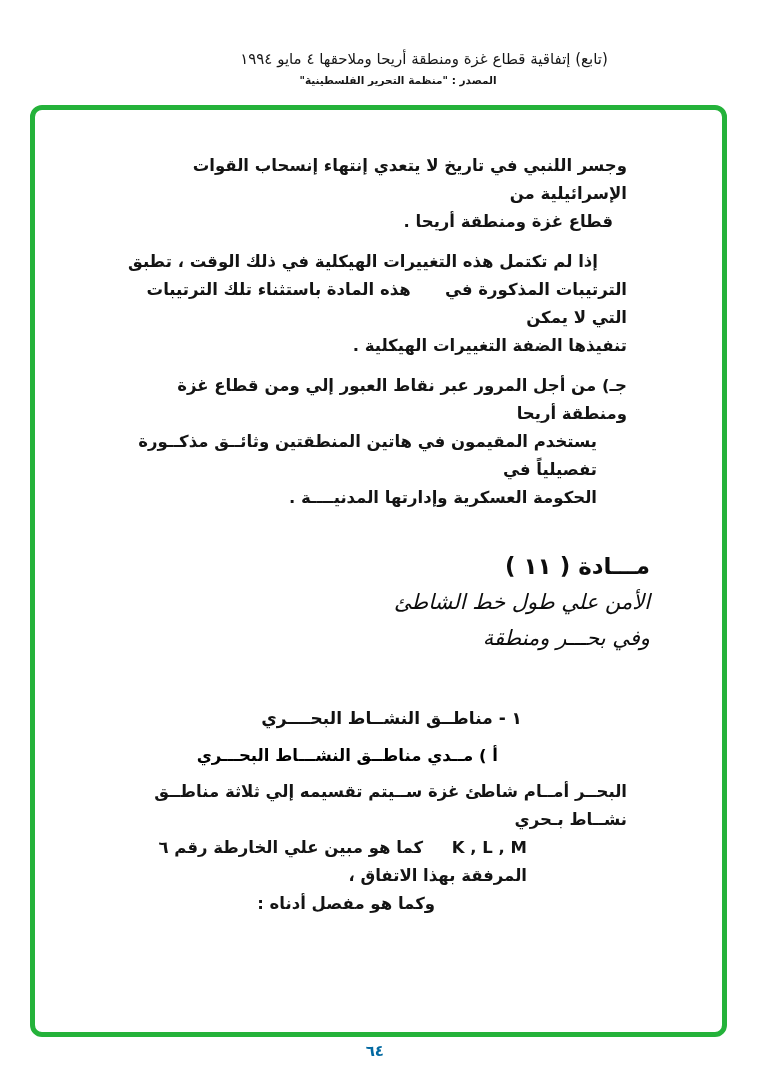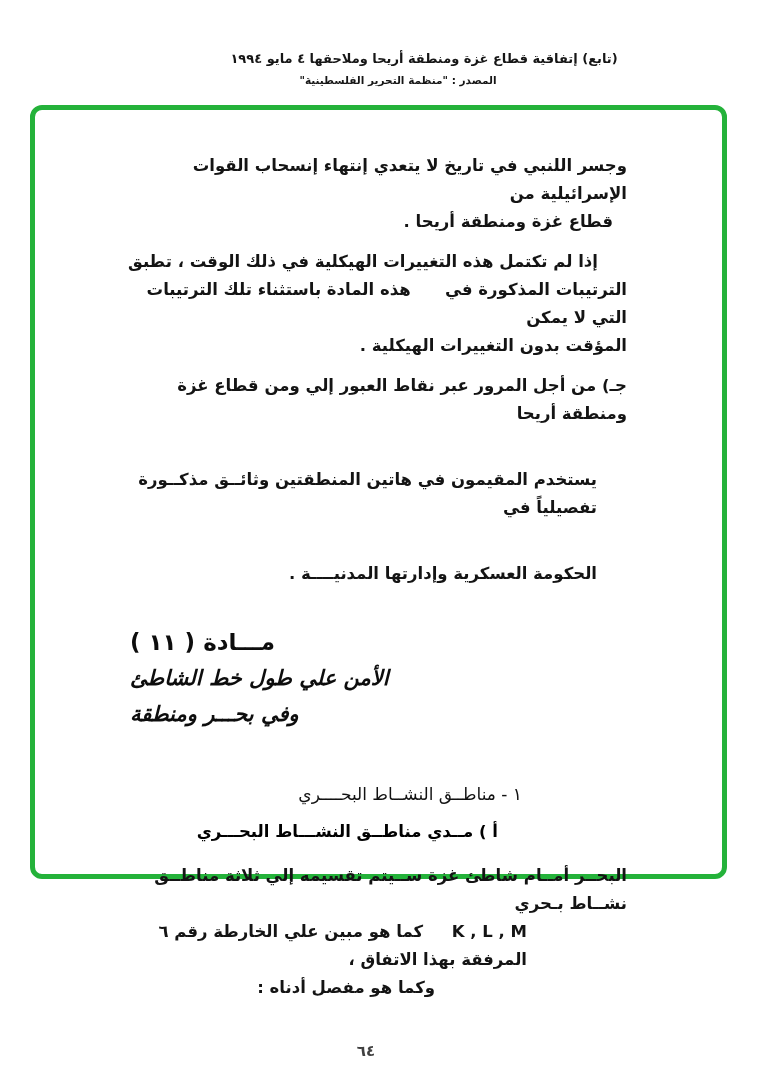--- a/index.html
+++ b/index.html
@@ -18,39 +18,39 @@
   
   .hdr {
     position: absolute;
     left: 124px; top: 48px;
     width: 600px;
     text-align: center;
     color: #161616;
     direction: rtl;
   }
   .hdr-title {
-    font-size: 13px;
-    font-weight: 700;
+    font-size: 15px;
+    font-weight: 400;
     line-height: 22px;
     white-space: nowrap;
   }
   .hdr-source {
     position: relative;
     left: -26px; 
     font-size: 10.5px;
     font-weight: 700;
     line-height: 16px;
     margin-top: 2px;
     white-space: nowrap;
   }
   
   .frame {
     position: absolute;
     left: 30px; top: 105px;
-    width: 697px; height: 774px;
+    width: 697px; height: 932px;
     border: 5px solid #24b23a;
     border-radius: 12px;
     background: #ffffff;
   }
   .content {
     position: absolute;
     inset: 0;
     padding: 42px 95px 0 72px; 
     direction: rtl;
     text-align: right;
@@ -59,69 +59,68 @@
   .para {
     font-size: 16.5px;
     font-weight: 700;
     line-height: 28px;
     margin-bottom: 12px;
   }
   .para:last-of-type { margin-bottom: 0; }
   .line { display: block; }
   .ind-14 { padding-right: 14px; }
   .ind-8  { padding-right: 8px; text-align: center; }
-  .ind-30 { padding-right: 30px; margin-top: 38px; }
+  .ind-30 { padding-right: 30px; }
   .ind-100 { padding-right: 100px; }
   .ind-192 { padding-right: 192px; }
   
   .article-title {
     margin-top: 36px;
-    text-align: left;
+    text-align: right;
     position: relative;
     right: -23px; 
     color: #0d0d0d;
   }
   .article-title .t1 {
     font-size: 23px;
     font-weight: 700;
     line-height: 36px;
   }
   .article-title .t2, .article-title .t3 {
     font-size: 21px;
-    font-weight: 700;
+    font-weight: 400;
     font-style: italic;
     line-height: 36px;
   }
   
   .h-sec {
     margin-top: 48px;
     padding-right: 105px;
     font-size: 17px;
-    font-weight: 400;
+    font-weight: 700;
     line-height: 28px;
     color: #121212;
   }
   .h-sub {
     margin-top: 10px;
     padding-right: 129px;
     font-size: 16.5px;
     font-weight: 700;
     line-height: 28px;
     color: #000000;
   }
-  .para-last { margin-top: 16px; }
+  .para-last { margin-top: 8px; }
   
   .folio {
     position: absolute;
     left: 348px; top: 1042px;
     width: 36px;
-    text-align: center;
     font-size: 15px;
     font-weight: 700;
-    color: #404040;
+    color: #0369a1;
     direction: rtl;
   }
 </style>
 </head>
 <body>
 
 <div id="page">
 
   <div class="hdr">
     <div class="hdr-title">(تابع) إتفاقية قطاع غزة ومنطقة أريحا وملاحقها ٤ مايو ١٩٩٤</div>
@@ -132,21 +131,21 @@
     <div class="content">
 
       <div class="para">
         <span class="line">وجسر اللنبي في تاريخ لا يتعدي إنتهاء إنسحاب القوات الإسرائيلية من</span>
         <span class="line ind-14">قطاع غزة ومنطقة أريحا .</span>
       </div>
 
       <div class="para">
         <span class="line ind-8">إذا لم تكتمل هذه التغييرات الهيكلية في ذلك الوقت ،  تطبق</span>
         <span class="line">الترتيبات المذكورة في&nbsp;&nbsp;&nbsp;&nbsp;&nbsp; هذه المادة باستثناء تلك الترتيبات التي لا يمكن</span>
-        <span class="line">المؤقت بدون التغييرات الهيكلية .</span>
+        <span class="line">تنفيذها الضفة التغييرات الهيكلية .</span>
       </div>
 
       <div class="para">
         <span class="line">جـ) من أجل المرور عبر نقاط العبور إلي ومن قطاع غزة ومنطقة أريحا</span>
         <span class="line ind-30">يستخدم المقيمون في هاتين المنطقتين وثائــق مذكــورة تفصيلياً في</span>
         <span class="line ind-30">الحكومة العسكرية وإدارتها المدنيــــة .</span>
       </div>
 
       <div class="article-title">
         <div class="t1">مـــادة ( ١١ )</div>

